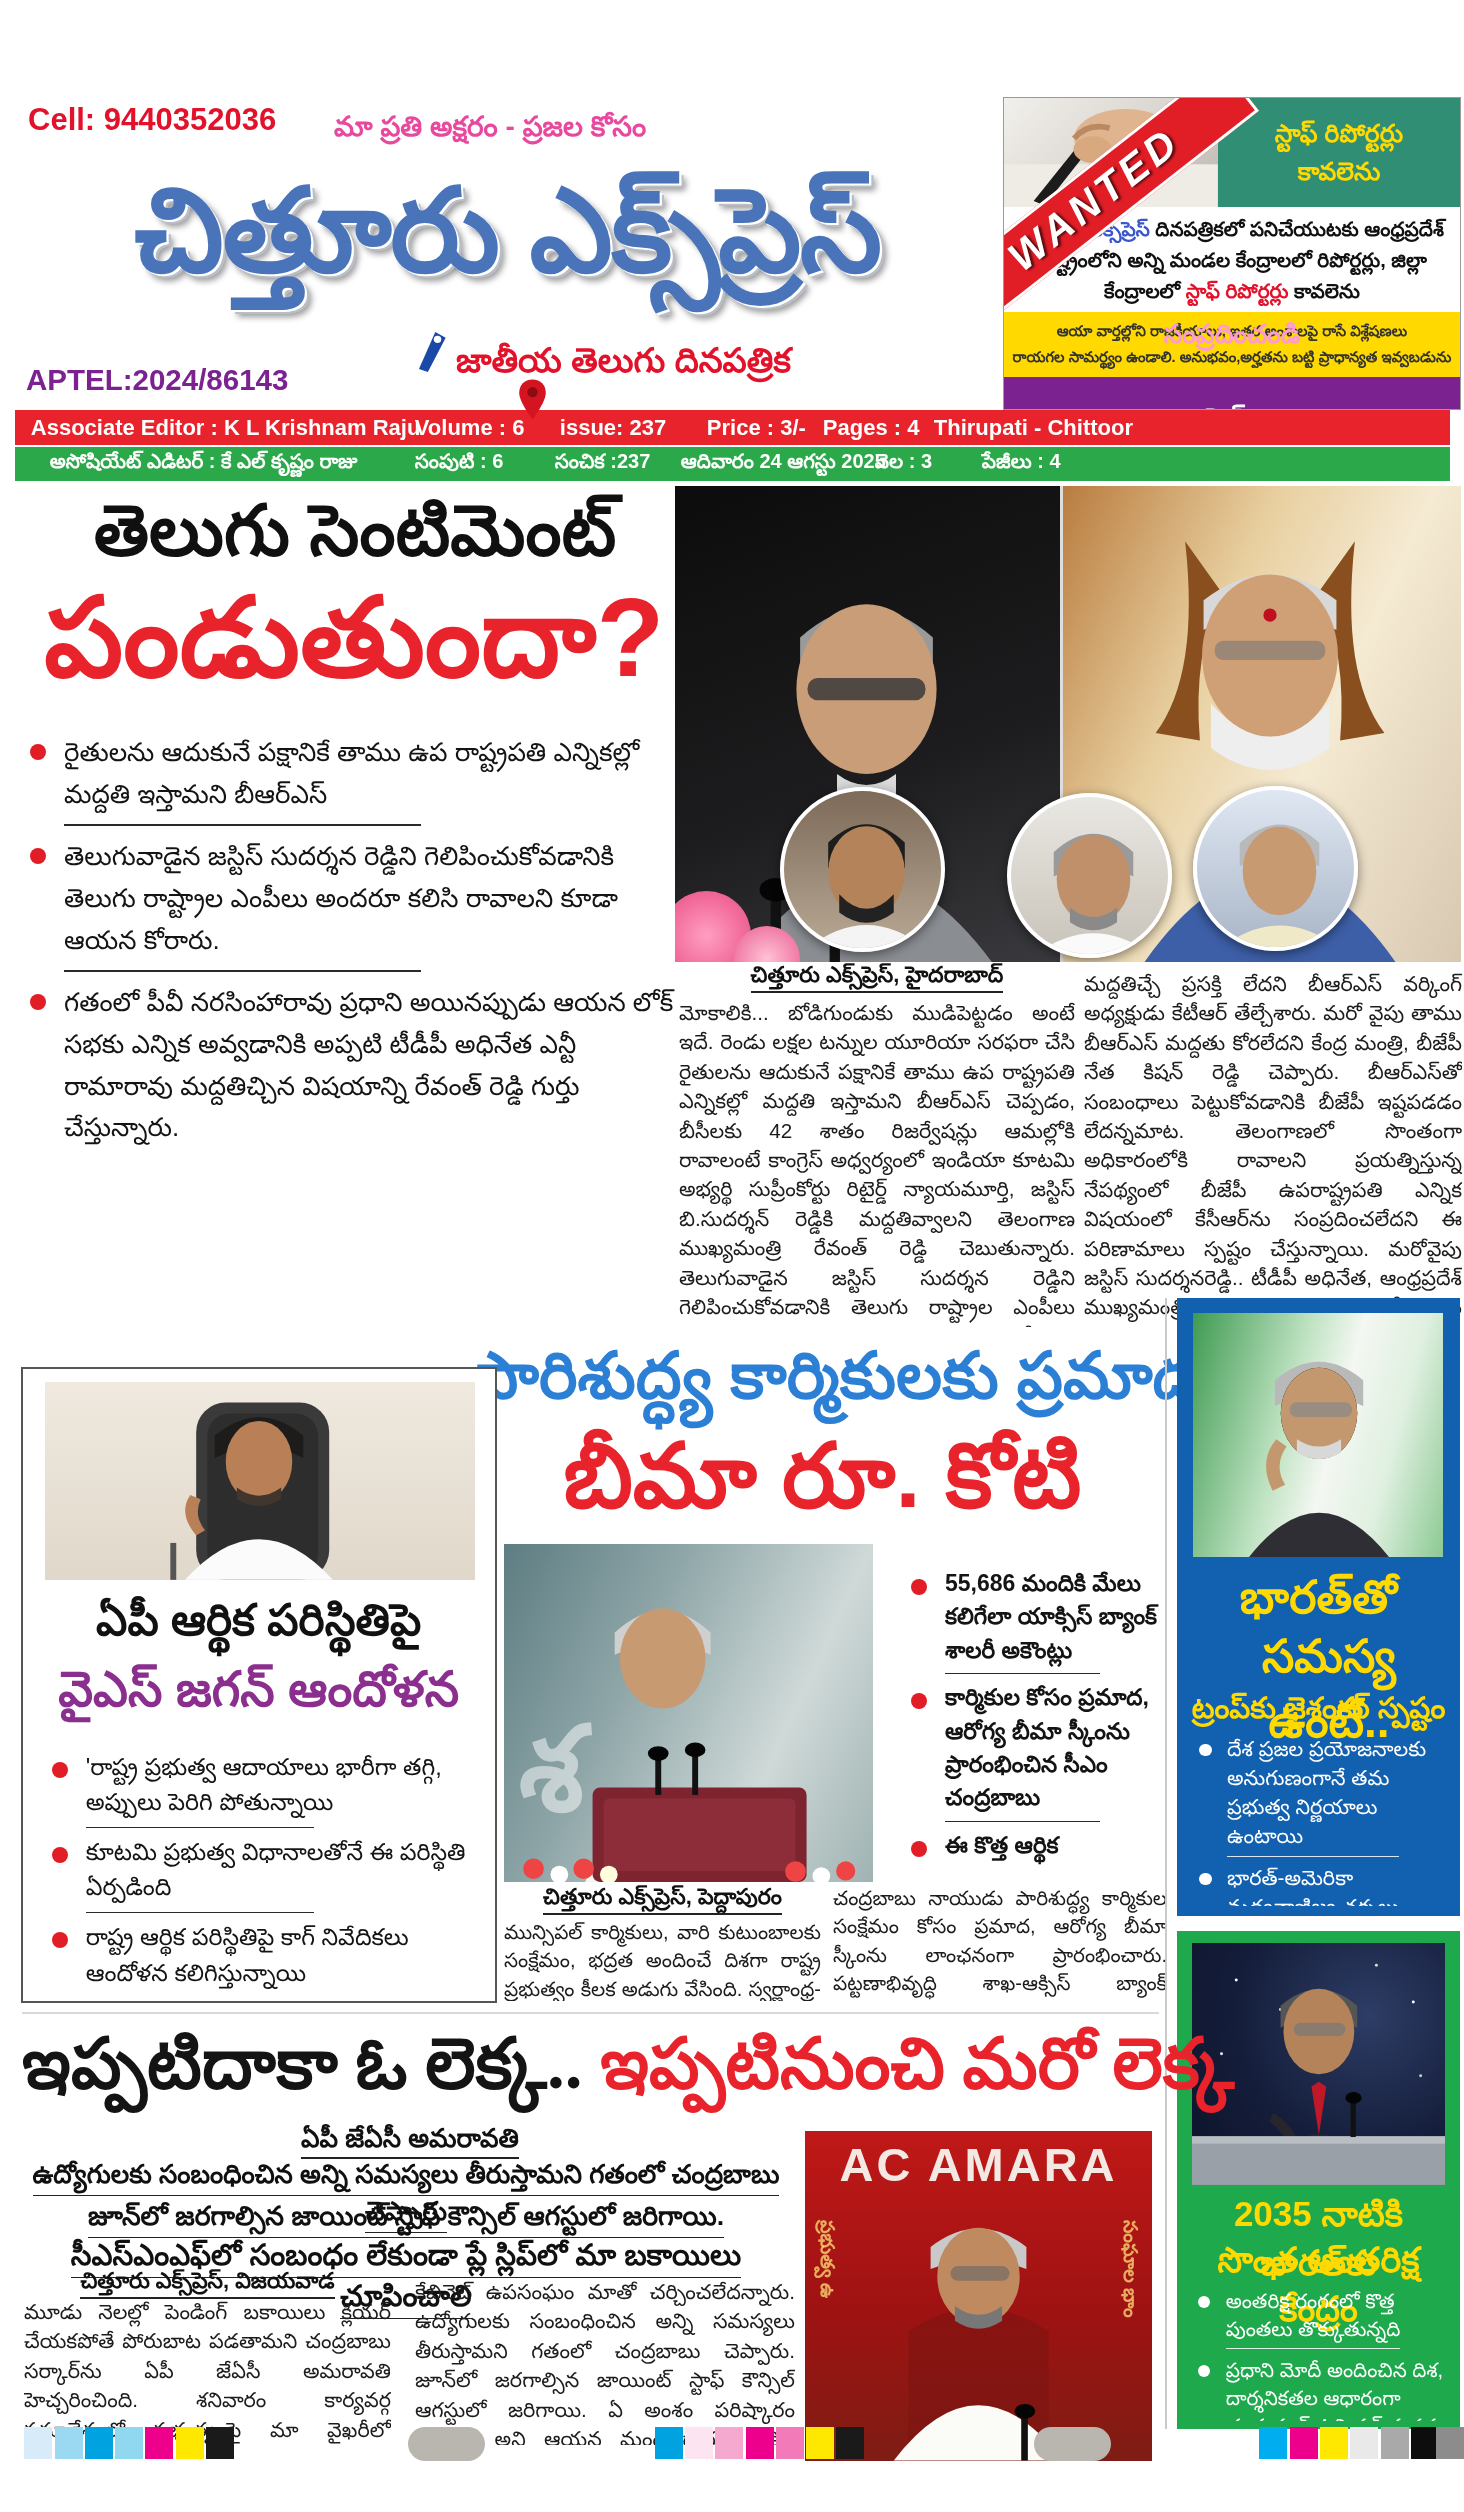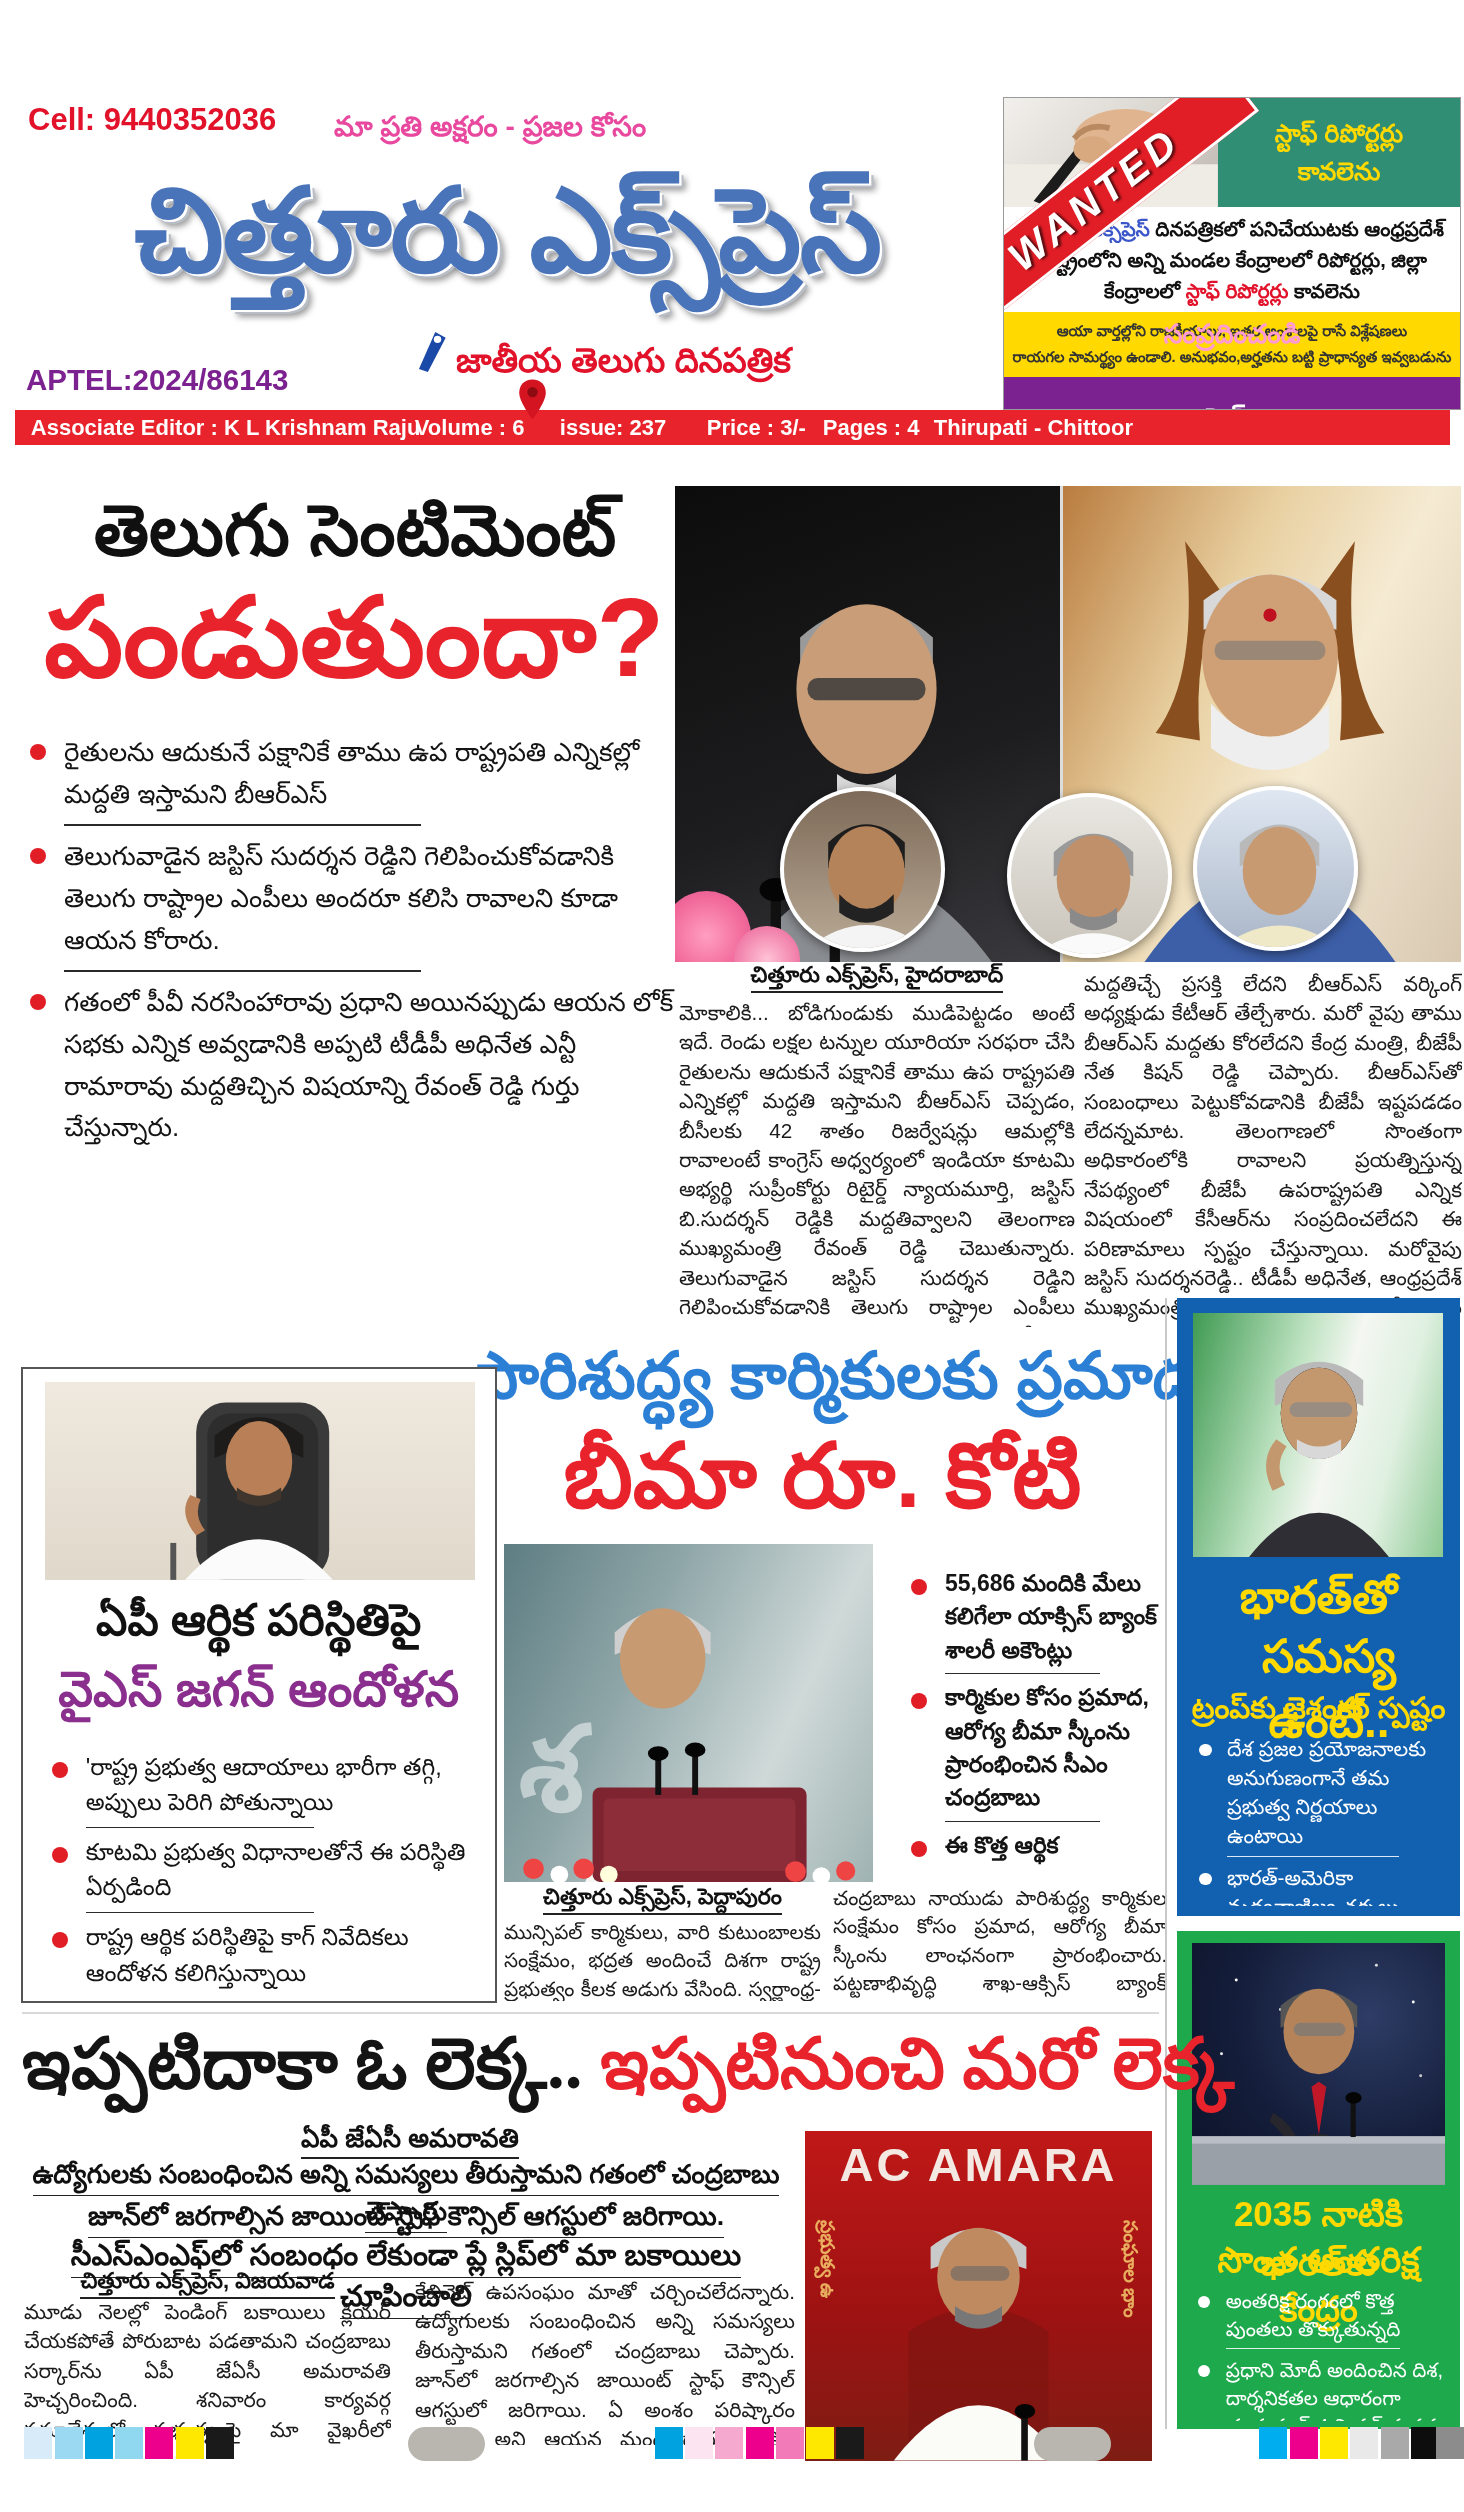--- a/index.html
+++ b/index.html
@@ -195,20 +195,28 @@
     </div>
   </div>
 
   <div class="abs bar-red">
     <span class="bar-item" style="left:16px">Associate Editor : K L Krishnam Raju</span>
     <span class="bar-item" style="left:400px">Volume : 6</span>
     <span class="bar-item" style="left:545px">issue: 237</span>
     <span class="bar-item" style="left:692px">Price : 3/-</span>
     <span class="bar-item" style="left:808px">Pages : 4</span>
     <span class="bar-item" style="left:919px">Thirupati - Chittoor</span>
+  </div>
+  <div class="abs bar-green">
+    <span class="bar-item" style="left:35px">అసోషియేట్ ఎడిటర్ : కే ఎల్ కృష్ణం రాజు</span>
+    <span class="bar-item" style="left:400px">సంపుటి : 6</span>
+    <span class="bar-item" style="left:540px">సంచిక :237</span>
+    <span class="bar-item" style="left:666px">ఆదివారం 24 ఆగస్టు 2025</span>
+    <span class="bar-item" style="left:860px">వెల : 3</span>
+    <span class="bar-item" style="left:967px">పేజీలు : 4</span>
   </div>
 
   <div class="abs lead-hl-black">తెలుగు సెంటిమెంట్</div>
   <div class="abs lead-hl-red">పండుతుందా?</div>
 
   <ul class="abs bullets lead-bullets">
     <li class="sep">రైతులను ఆదుకునే పక్షానికే తాము ఉప రాష్ట్రపతి ఎన్నికల్లో మద్దతి ఇస్తామని బీఆర్ఎస్</li>
     <li class="sep">తెలుగువాడైన జస్టిస్ సుదర్శన రెడ్డిని గెలిపించుకోవడానికి తెలుగు రాష్ట్రాల ఎంపీలు అందరూ కలిసి రావాలని కూడా ఆయన కోరారు.</li>
     <li>గతంలో పీవీ నరసింహారావు ప్రధాని అయినప్పుడు ఆయన లోక్ సభకు ఎన్నిక అవ్వడానికి అప్పటి టీడీపీ అధినేత ఎన్టీ రామారావు మద్దతిచ్చిన విషయాన్ని రేవంత్  రెడ్డి గుర్తు చేస్తున్నారు.</li>
   </ul>

